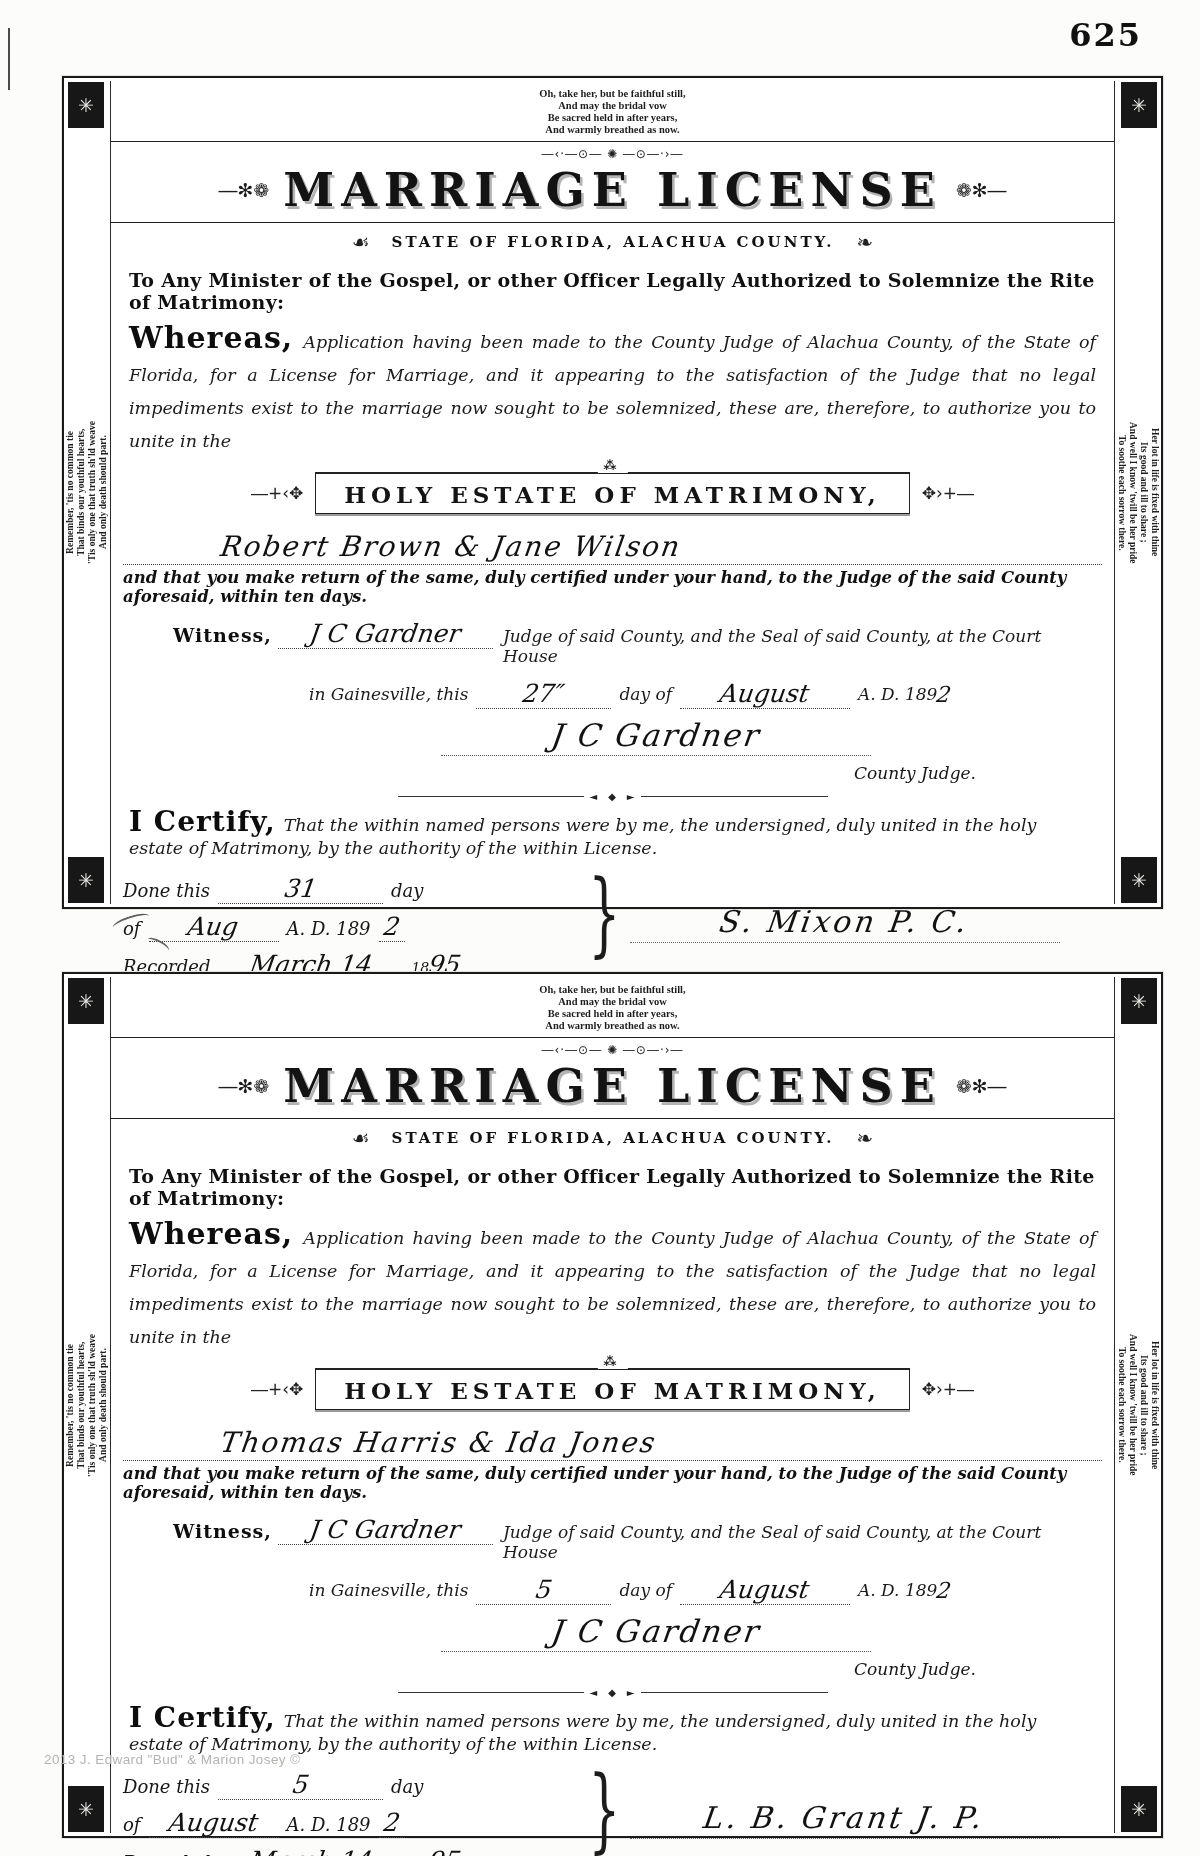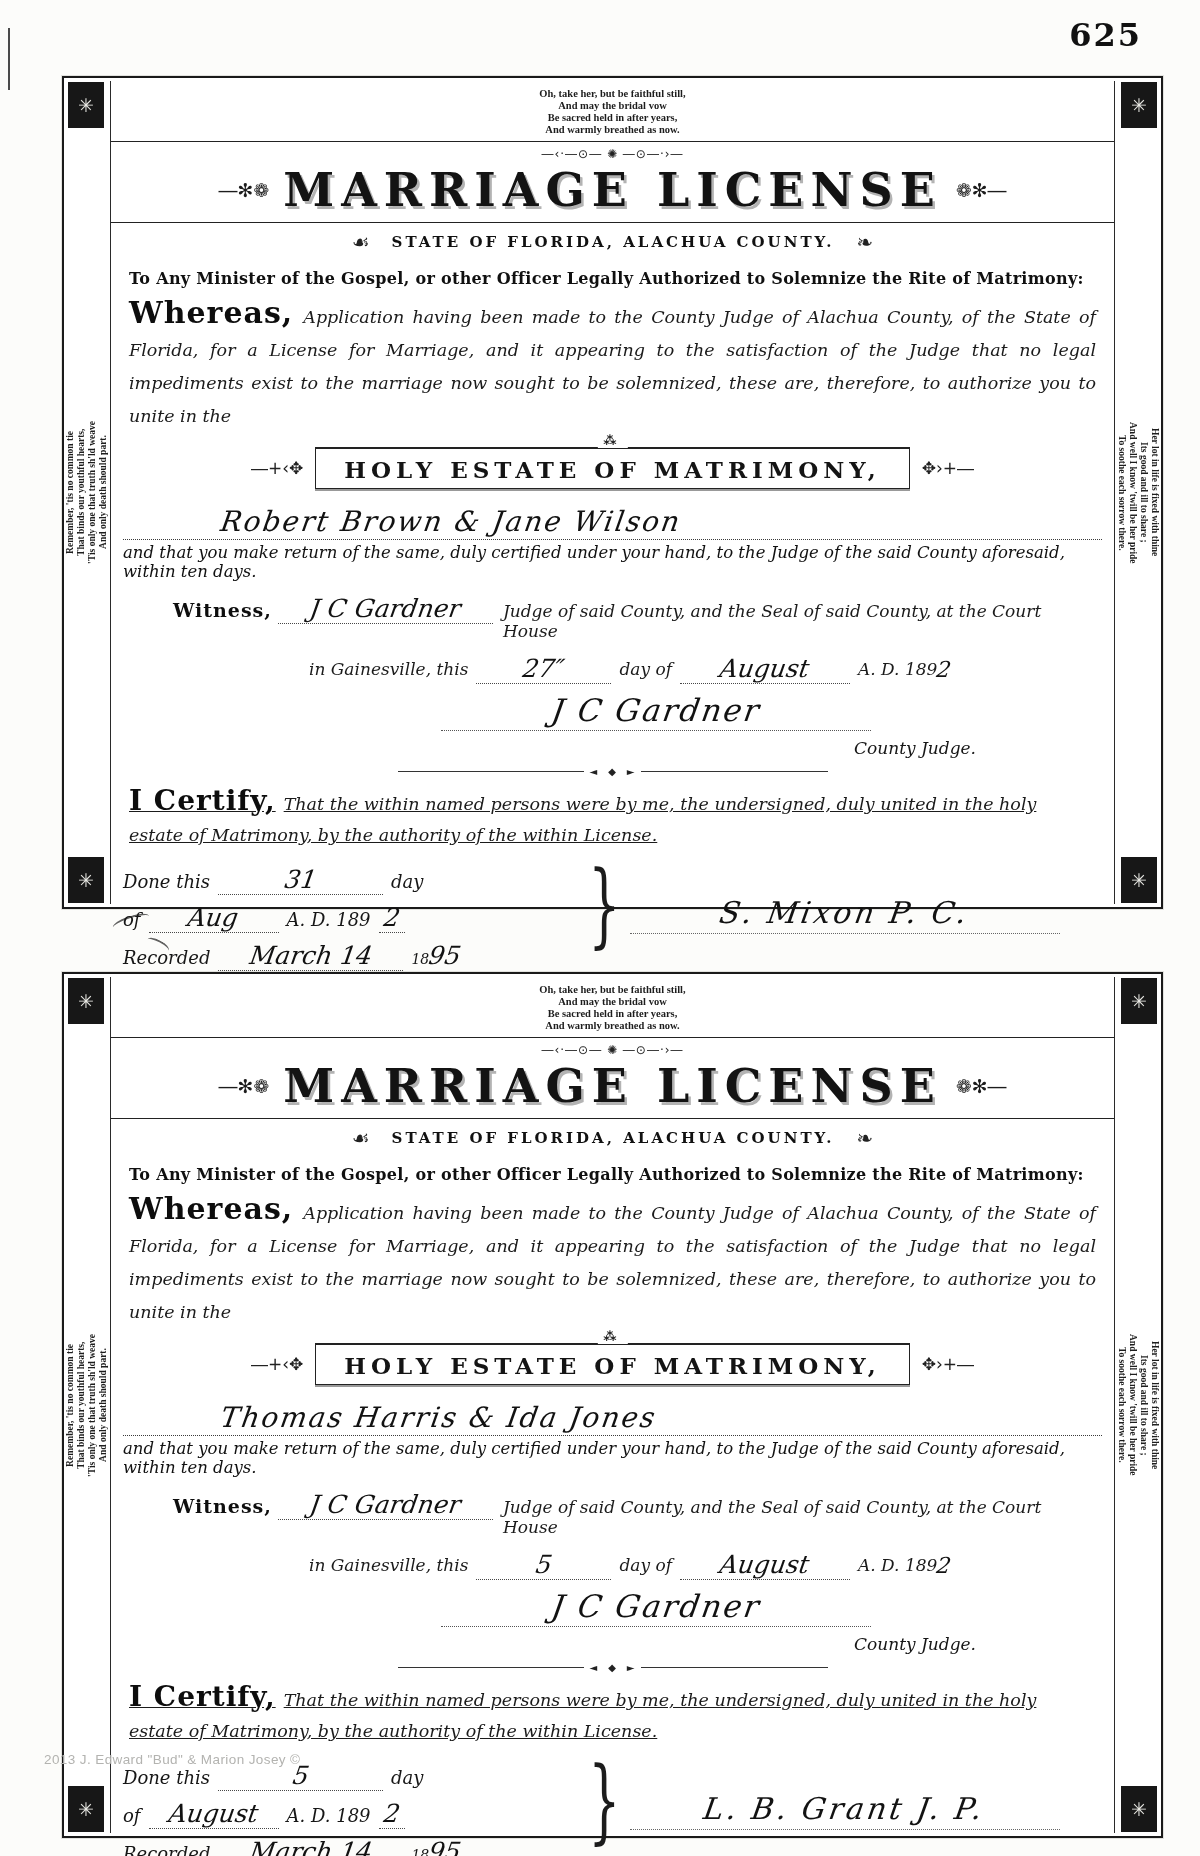--- a/index.html
+++ b/index.html
@@ -72,21 +72,21 @@
     margin-top:7px;
   }
   .subtitle{
     font-family:"DejaVu Serif",serif;font-weight:bold;
     font-size:15px;letter-spacing:3px;color:#111;
   }
   .flourish{font-family:"DejaVu Sans",sans-serif;font-size:20px;color:#222;}
   
   .salutation{
     margin:15px 18px 0;font-family:"DejaVu Serif",serif;
-    font-weight:bold;font-size:16px;color:#101010;letter-spacing:.3px;
+    font-weight:bold;font-size:19px;color:#101010;letter-spacing:.3px;
   }
   .para{
     margin:8px 18px 0;text-align:justify;
     font-family:"DejaVu Serif",serif;font-style:italic;
     font-size:17.5px;line-height:33px;color:#1b1b1b;
   }
   .lead-word{
     font-style:normal;font-weight:bold;font-size:30px;
     letter-spacing:1px;margin-right:10px;color:#0d0d0d;
   }
@@ -113,21 +113,21 @@
     display:inline-block;transform:skewX(-9deg);
     color:#121212;white-space:nowrap;
   }
   .names-line{
     margin:16px 12px 0;border-bottom:1.2px dotted #3a3a3a;
     padding:0 0 1px 98px;height:40px;display:flex;align-items:flex-end;
   }
   .names-line .hand{font-size:28px;letter-spacing:2px;}
   .return-clause{
     margin:3px 12px 0;font-family:"DejaVu Serif",serif;
-    font-weight:normal;font-style:italic;font-size:16.5px;color:#111;
+    font-weight:bold;font-style:italic;font-size:16.5px;color:#111;
   }
   .witness-row{
     margin:13px 18px 0 62px;display:flex;align-items:baseline;flex-wrap:nowrap;
   }
   .witness-label{
     font-family:"DejaVu Serif",serif;font-weight:bold;
     font-size:19px;letter-spacing:1px;color:#0e0e0e;
   }
   .blank{
     border-bottom:1.2px dotted #474747;text-align:center;
@@ -156,21 +156,21 @@
   .divider{
     width:430px;margin:2px auto 0;display:flex;align-items:center;height:14px;
   }
   .divider .dl{flex:1;border-top:1.2px solid #333;}
   .divider .dd{
     margin:0 5px;font-family:"DejaVu Sans",sans-serif;
     font-size:10px;color:#222;letter-spacing:1px;
   }
   .certify-para{
     margin:8px 18px 0;font-family:"DejaVu Serif",serif;font-style:italic;
-    font-size:17.5px;line-height:31px;color:#1b1b1b;text-decoration:underline;
+    font-size:17.5px;line-height:23px;color:#1b1b1b;
   }
   .certify-lead{
     font-style:normal;font-weight:bold;font-size:28px;
     letter-spacing:1px;margin-right:8px;color:#0d0d0d;
   }
   
   .done-area{
     margin:14px 18px 0 12px;display:flex;position:relative;flex:none;
   }
   .done-left{width:470px;position:relative;}

